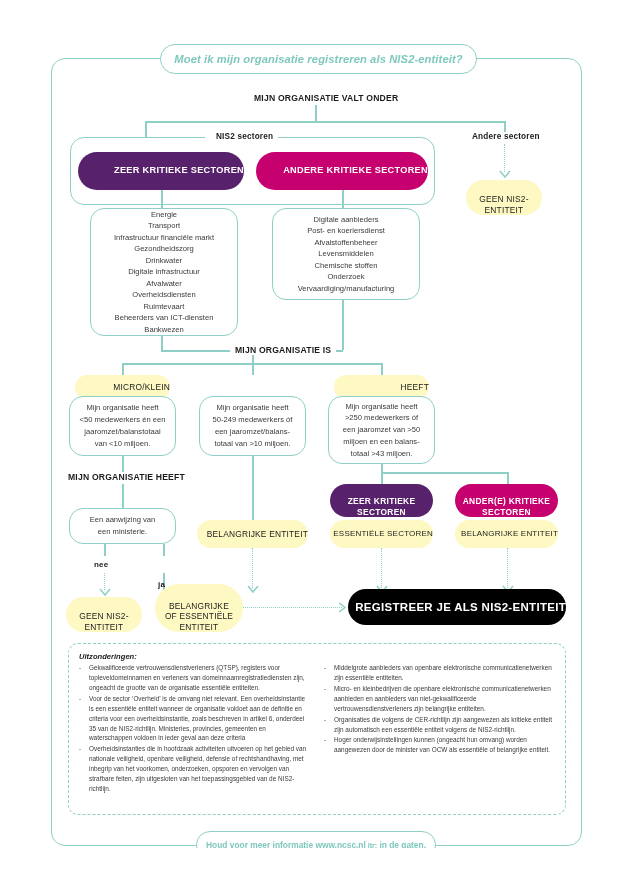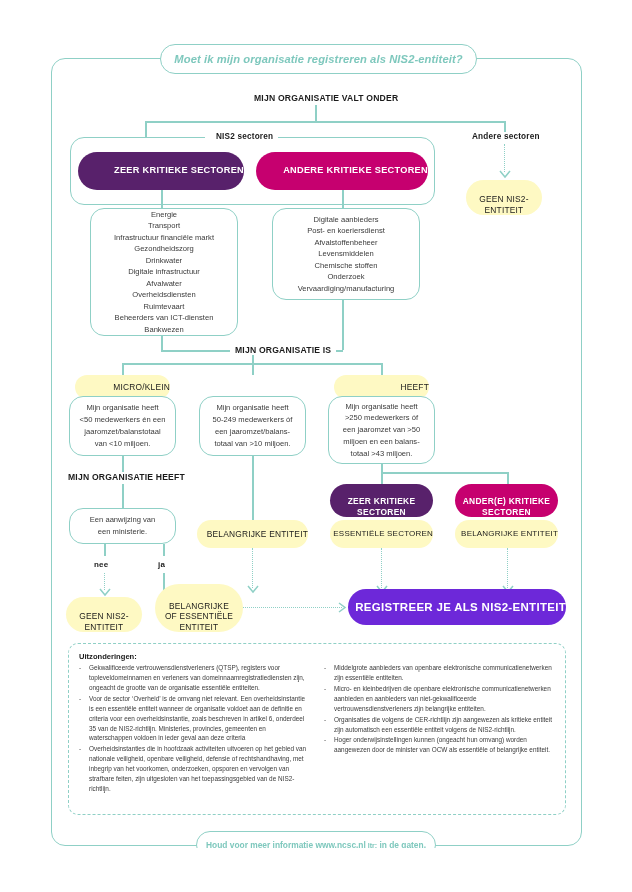--- a/index.html
+++ b/index.html
@@ -114,21 +114,21 @@
     font-size: 9.2px; font-weight: bold;
     letter-spacing: 0.3px;
   }
   .pill-mint {
     background: #fef9c3;
     color: #1b1b1b;
     font-size: 8.4px; font-weight: normal;
     letter-spacing: 0.2px;
   }
   .pill-teal {
-    background: #6d28d9;
+    background: #000000;
     color: #ffffff;
     font-size: 11.5px; font-weight: bold;
     letter-spacing: 0.3px;
   }
   .roundbox {
     position: absolute;
     border: 1.5px solid #8fd0c6;
     border-radius: 14px;
     background: #ffffff;
     z-index: 4;
@@ -167,20 +167,21 @@
     border-radius: 10px;
     background: #ffffff;
     z-index: 4;
     padding: 8px 10px 6px 10px;
   }
   #exceptions .cols { display: flex; gap: 14px; }
   #exceptions .col { width: 232px; }
   .ex-title {
     font-size: 7.6px; font-weight: bold; color: #1b1b1b;
     margin-bottom: 2px;
+    font-style: italic;
   }
   .ex-item {
     display: flex; gap: 5px;
     font-size: 6.4px; line-height: 1.55; color: #3a3a3a;
     margin-bottom: 1px;
   }
   .ex-bul { color: #3a3a3a; flex: 0 0 5px; }
   .ex-tx { flex: 1 1 auto; }
 </style>
 </head>
@@ -301,21 +302,21 @@
   <div class="ln v" style="left:122px; top:484px; height:24px;"></div>
 
   <div class="roundbox" style="left:69px; top:508px; width:107px; height:36px;">
     <div class="descbox-line">Een aanwijzing van</div>
     <div class="descbox-line">een ministerie.</div>
   </div>
 
   <div class="ln v" style="left:104px; top:544px; height:12px;"></div>
   <div class="ln v" style="left:163px; top:544px; height:12px;"></div>
   <div class="lbl sm" style="left:94px; top:560px;">nee</div>
-  <div class="lbl sm" style="left:158px; top:560px;">ja</div>
+  <div class="lbl sm" style="left:158px; top:580px;">ja</div>
 
   <div class="dln v" style="left:104px; top:573px; height:17px;"></div>
   <svg class="arw" style="left:99px; top:588px;" width="12" height="9" viewBox="0 0 12 9">
     <path d="M1 1 L6 7 L11 1" fill="none" stroke="#8fd0c6" stroke-width="1.5"></path>
   </svg>
   <div class="ln v" style="left:163px; top:573px; height:22px;"></div>
 
   <div class="pill pill-mint" style="left:66px; top:597px; width:76px; height:35px; flex-direction:column;">
     <span>GEEN NIS2-</span>
     <span>ENTITEIT</span>

